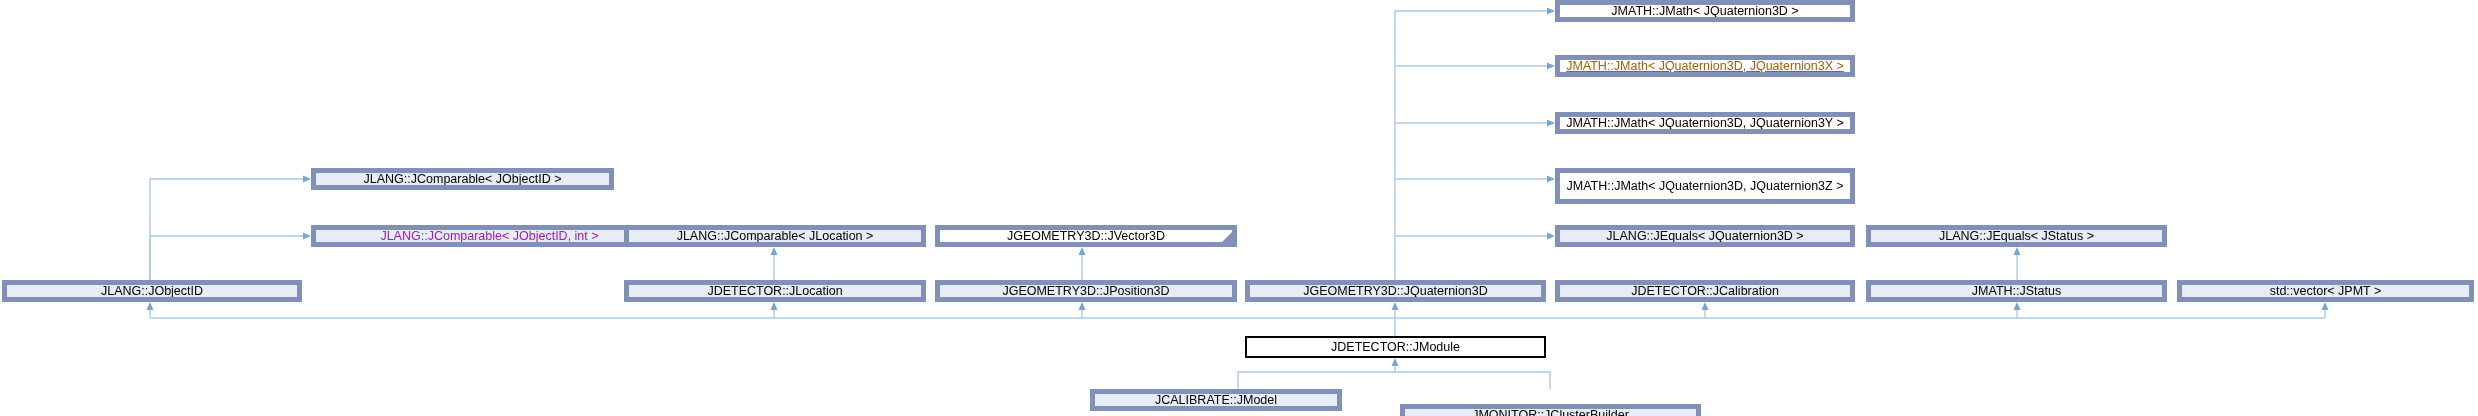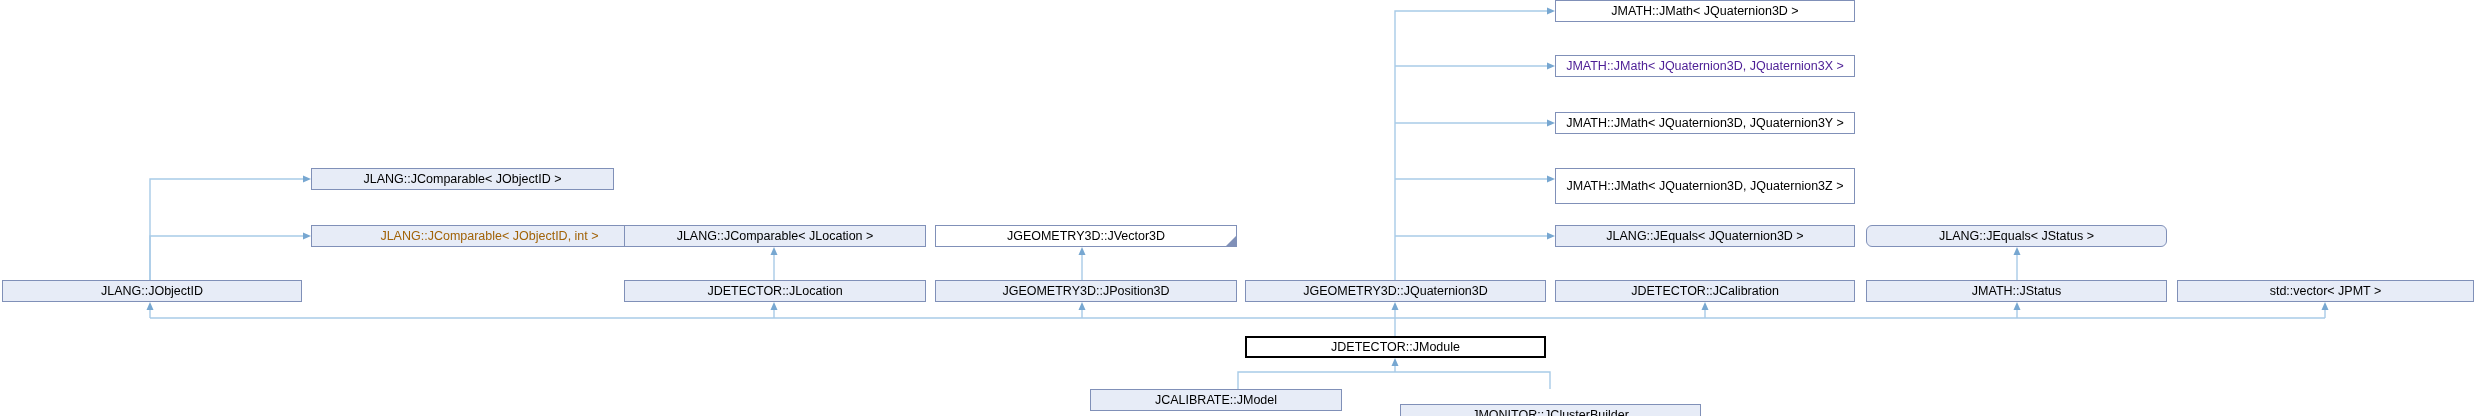--- a/index.html
+++ b/index.html
@@ -1,19 +1,19 @@
 <!DOCTYPE html>
 <html><head>
 <meta charset="utf-8">
 <style>
   html,body{margin:0;padding:0;background:#ffffff;}
   #stage{position:relative;width:2478px;height:416px;background:#ffffff;overflow:hidden;}
   #edges{position:absolute;left:0;top:0;width:2478px;height:416px;pointer-events:none;}
   .node{
-    position:absolute;box-sizing:border-box;border:1px solid #1d4ed8;
+    position:absolute;box-sizing:border-box;border:5px solid #1d4ed8;
     display:flex;align-items:center;justify-content:center;
     font:12.5px "Liberation Sans", sans-serif;color:#000000;
     white-space:nowrap;overflow:hidden;
   }
   .node.current{border-width:2px;}
   .fold{
     position:absolute;right:0;bottom:0;width:0;height:0;
     border-style:solid;border-width:0 0 10px 10px;
     border-left-color:transparent;border-top-color:transparent;border-right-color:transparent;
   }
@@ -57,29 +57,29 @@
       <polyline points="2017,318 2017,309" fill="none" stroke="#a8cbe7" stroke-width="1.4"></polyline>
       <polygon points="2017,302 2013.5,310 2020.5,310" fill="#77a7d1"></polygon>
       <polyline points="2325,318 2325,309" fill="none" stroke="#a8cbe7" stroke-width="1.4"></polyline>
       <polygon points="2325,302 2321.5,310 2328.5,310" fill="#77a7d1"></polygon>
       <polyline points="1395,336 1395,318" fill="none" stroke="#a8cbe7" stroke-width="1.4"></polyline>
       <polyline points="1238,389 1238,372 1550,372 1550,389" fill="none" stroke="#a8cbe7" stroke-width="1.4"></polyline>
       <polyline points="1395,372 1395,365" fill="none" stroke="#a8cbe7" stroke-width="1.4"></polyline>
       <polygon points="1395,358 1391.5,366 1398.5,366" fill="#77a7d1"></polygon>
     </svg>
 <div class="node" style="left: 1555px; top: 0px; width: 300px; height: 22px; background: rgb(255, 255, 255); border-color: rgb(128, 144, 184); color: rgb(0, 0, 0);">JMATH::JMath&lt; JQuaternion3D &gt;</div>
-    <div class="node" style="left: 1555px; top: 55px; width: 300px; height: 22px; background: rgb(255, 255, 255); border-color: rgb(128, 144, 184); color: #4c1d95;">JMATH::JMath&lt; JQuaternion3D, JQuaternion3X &gt;</div>
+    <div class="node" style="left: 1555px; top: 55px; width: 300px; height: 22px; background: rgb(255, 255, 255); border-color: rgb(128, 144, 184); color: #a16207; text-decoration: underline;">JMATH::JMath&lt; JQuaternion3D, JQuaternion3X &gt;</div>
     <div class="node" style="left: 1555px; top: 112px; width: 300px; height: 22px; background: rgb(255, 255, 255); border-color: rgb(128, 144, 184); color: rgb(0, 0, 0);">JMATH::JMath&lt; JQuaternion3D, JQuaternion3Y &gt;</div>
     <div class="node" style="left: 1555px; top: 168px; width: 300px; height: 36px; background: rgb(255, 255, 255); border-color: rgb(128, 144, 184); color: rgb(0, 0, 0);">JMATH::JMath&lt; JQuaternion3D, JQuaternion3Z &gt;</div>
     <div class="node" style="left: 311px; top: 168px; width: 303px; height: 22px; background: rgb(231, 236, 247); border-color: rgb(128, 144, 184); color: rgb(0, 0, 0);">JLANG::JComparable&lt; JObjectID &gt;</div>
-    <div class="node" style="left: 311px; top: 225px; width: 357px; height: 22px; background: rgb(231, 236, 247); border-color: rgb(128, 144, 184); color: #a16207;">JLANG::JComparable&lt; JObjectID, int &gt;</div>
+    <div class="node" style="left: 311px; top: 225px; width: 357px; height: 22px; background: rgb(231, 236, 247); border-color: rgb(128, 144, 184); color: #a21caf;">JLANG::JComparable&lt; JObjectID, int &gt;</div>
     <div class="node" style="left: 624px; top: 225px; width: 302px; height: 22px; background: rgb(231, 236, 247); border-color: rgb(128, 144, 184); color: rgb(0, 0, 0);">JLANG::JComparable&lt; JLocation &gt;</div>
     <div class="node" style="left: 935px; top: 225px; width: 302px; height: 22px; background: rgb(255, 255, 255); border-color: rgb(128, 144, 184); color: rgb(0, 0, 0);">JGEOMETRY3D::JVector3D<span class="fold" style="border-bottom-color: rgb(128, 144, 184);"></span></div>
     <div class="node" style="left: 1555px; top: 225px; width: 300px; height: 22px; background: rgb(231, 236, 247); border-color: rgb(128, 144, 184); color: rgb(0, 0, 0);">JLANG::JEquals&lt; JQuaternion3D &gt;</div>
-    <div class="node" style="left: 1866px; top: 225px; width: 301px; height: 22px; background: rgb(231, 236, 247); border-color: rgb(128, 144, 184); color: rgb(0, 0, 0); border-radius: 6px;">JLANG::JEquals&lt; JStatus &gt;</div>
+    <div class="node" style="left: 1866px; top: 225px; width: 301px; height: 22px; background: rgb(231, 236, 247); border-color: rgb(128, 144, 184); color: rgb(0, 0, 0);">JLANG::JEquals&lt; JStatus &gt;</div>
     <div class="node" style="left: 2px; top: 280px; width: 300px; height: 22px; background: rgb(231, 236, 247); border-color: rgb(128, 144, 184); color: rgb(0, 0, 0);">JLANG::JObjectID</div>
     <div class="node" style="left: 624px; top: 280px; width: 302px; height: 22px; background: rgb(231, 236, 247); border-color: rgb(128, 144, 184); color: rgb(0, 0, 0);">JDETECTOR::JLocation</div>
     <div class="node" style="left: 935px; top: 280px; width: 302px; height: 22px; background: rgb(231, 236, 247); border-color: rgb(128, 144, 184); color: rgb(0, 0, 0);">JGEOMETRY3D::JPosition3D</div>
     <div class="node" style="left: 1245px; top: 280px; width: 301px; height: 22px; background: rgb(231, 236, 247); border-color: rgb(128, 144, 184); color: rgb(0, 0, 0);">JGEOMETRY3D::JQuaternion3D</div>
     <div class="node" style="left: 1555px; top: 280px; width: 300px; height: 22px; background: rgb(231, 236, 247); border-color: rgb(128, 144, 184); color: rgb(0, 0, 0);">JDETECTOR::JCalibration</div>
     <div class="node" style="left: 1866px; top: 280px; width: 301px; height: 22px; background: rgb(231, 236, 247); border-color: rgb(128, 144, 184); color: rgb(0, 0, 0);">JMATH::JStatus</div>
     <div class="node" style="left: 2177px; top: 280px; width: 297px; height: 22px; background: rgb(231, 236, 247); border-color: rgb(128, 144, 184); color: rgb(0, 0, 0);">std::vector&lt; JPMT &gt;</div>
     <div class="node current" style="left: 1245px; top: 336px; width: 301px; height: 22px; background: rgb(255, 255, 255); border-color: rgb(0, 0, 0); color: rgb(0, 0, 0);">JDETECTOR::JModule</div>
     <div class="node" style="left: 1090px; top: 389px; width: 252px; height: 22px; background: rgb(231, 236, 247); border-color: rgb(128, 144, 184); color: rgb(0, 0, 0);">JCALIBRATE::JModel</div>
     <div class="node" style="left: 1400px; top: 389px; width: 301px; height: 22px; background: rgb(231, 236, 247); border-color: rgb(128, 144, 184); color: rgb(0, 0, 0); margin-top: 15px;">JMONITOR::JClusterBuilder</div>

